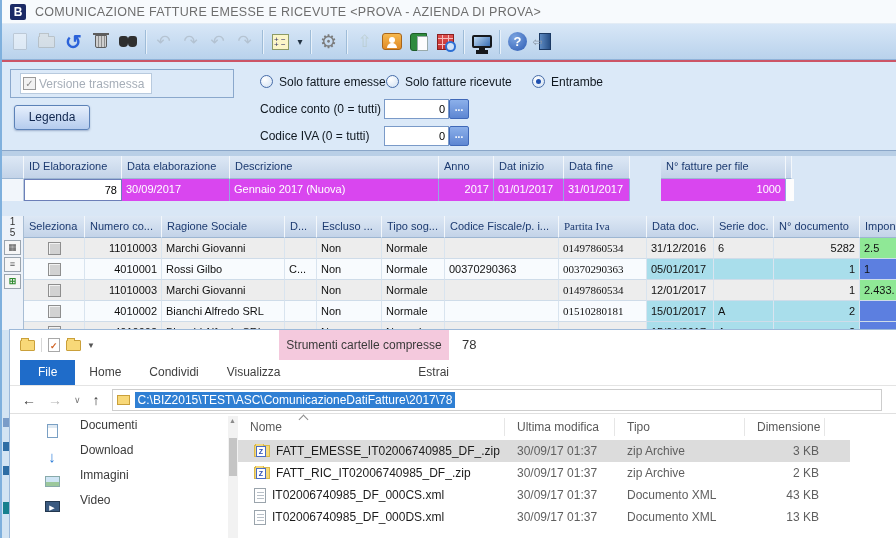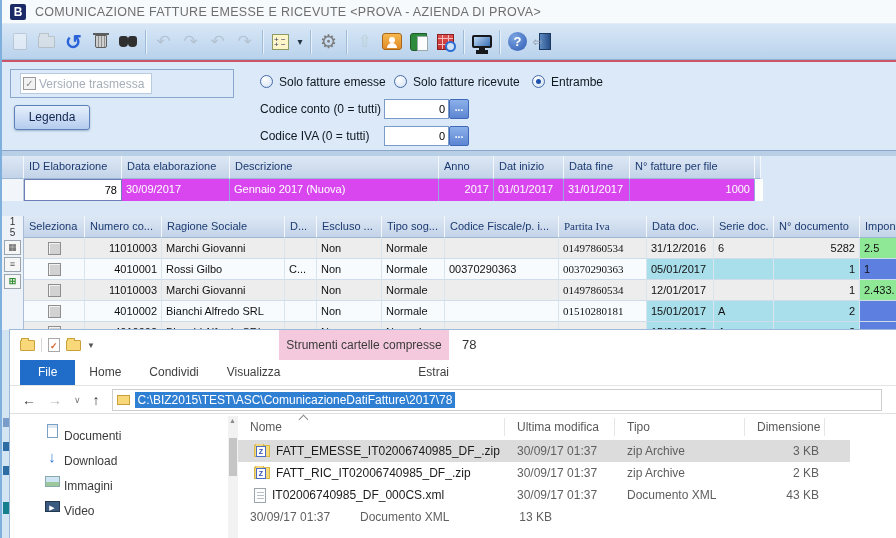--- a/index.html
+++ b/index.html
@@ -49,36 +49,36 @@
   
   .filters { position:absolute; left:0; top:62px; width:896px; height:92px; background:#dbe9f8; font-size:12px; color:#101820; }
   .groupbox { position:absolute; left:8px; top:7px; width:224px; height:29px; border:1px solid #8aa8cc; display:flex; align-items:center; padding-left:9px; }
   .vfield { width:132px; height:21px; background:#fff; border:1px solid #b8cade; display:flex; align-items:center; }
   .gcheck { width:13px; height:13px; margin:0 3px 0 2px; background:#f2f2f2; border:1px solid #9a9a9a; font-size:10px; line-height:12px; text-align:center; color:#8c8c8c; }
   .gcheck::before { content:"✓"; }
   .phtext { color:#a6aeb8; font-size:12px; white-space:nowrap; }
   .btn-legenda { position:absolute; left:12px; top:43px; width:76px; height:25px; background:linear-gradient(#e6effc,#b5ccee); border:1px solid #5c82b8; border-radius:3px; font-size:12px; color:#10264e; text-align:center; line-height:23px; box-shadow:0 1px 2px rgba(40,70,120,.35); }
   .radio { width:13px; height:13px; border-radius:50%; border:1px solid #476ca8; background:radial-gradient(circle at 35% 30%,#ffffff,#cfe0f2); display:inline-block; vertical-align:-2px; margin-right:6px; position:relative; }
   .radio.sel::after { content:""; position:absolute; left:3px; top:3px; width:5px; height:5px; border-radius:50%; background:#1e50b0; }
-  .r1 { position:absolute; left:258px; top:13px; } .r2 { position:absolute; left:392px; top:13px; } .r3 { position:absolute; left:530px; top:13px; }
+  .r1 { position:absolute; left:258px; top:13px; } .r2 { position:absolute; left:384px; top:13px; } .r3 { position:absolute; left:530px; top:13px; }
   .flabel1 { position:absolute; left:258px; top:40px; } .flabel2 { position:absolute; left:258px; top:67px; }
   .numwrap { position:absolute; left:382px; display:flex; }
   .nw1 { top:37px; } .nw2 { top:64px; }
   .numin { width:65px; height:20px; background:#fff; border:1px solid #7a9ac8; font-size:11px; text-align:right; padding:3px 3px 0 0; color:#000; }
   .dots { width:20px; height:20px; background:linear-gradient(#8cb0ea,#5d86d2); border:1px solid #3f68b8; color:#fff; font-weight:bold; font-size:10px; text-align:center; line-height:16px; border-radius:2px; }
 
   
   .hcell { background:linear-gradient(#dde8f5,#c3d3e8); border-right:1px solid #f3f7fb; border-bottom:1px solid #9db6d2; color:#1c3a70; font-size:11px; padding:4px 0 0 5px; white-space:nowrap; overflow:hidden; }
   .gridsep { position:absolute; left:0; top:150px; width:896px; height:6px; background:#b9cfe6; border-top:1px solid #8aa6c8; }
 
   
   .grid1 { position:absolute; left:0; top:156px; width:896px; font-size:11px; }
   .g1row { display:flex; }
   .g1row > div { flex:none; height:23px; }
-  .g1c0{width:22px;} .g1c1{width:98px;} .g1c2{width:108px;} .g1c3{width:209px;} .g1c4{width:55px;} .g1c5{width:70px;} .g1c6{width:66px;} .g1c7{width:125px;} .g1c8{flex:1 1 auto;}
+  .g1c0{width:22px;} .g1c1{width:98px;} .g1c2{width:108px;} .g1c3{width:209px;} .g1c4{width:55px;} .g1c5{width:70px;} .g1c6{width:66px;} .g1c7{width:125px;margin-left:31px;} .g1c8{flex:1 1 auto;}
   .g1data > div { height:22px; background:#d946ef; color:#fff; padding:4px 4px 0 4px; border-right:1px solid #95a6e0; white-space:nowrap; overflow:hidden; }
   .g1data .idc { background:#fff; color:#000; text-align:right; border:1px solid #6c7fb8; }
   .g1data .rowind { background:#f2f6fb; border-right:1px solid #b9cbdf; }
   .g1data .fillc { background:#fdfdfd; border-right:none; }
   .num { text-align:right; }
 
   
   .strip2 { position:absolute; left:0; top:216px; width:22px; height:114px; background:#edf2f9; border-right:1px solid #a8bdd4; font-size:10px; color:#333; text-align:center; }
   .strip2 .cnt { line-height:11px; }
   .sbtn { width:17px; height:15px; margin:2px auto 0; background:#f6f6f6; border:1px solid #9aa4ae; font-size:9px; line-height:13px; color:#555; }
@@ -116,21 +116,21 @@
   .xtab.estrai { position:absolute; left:269px; width:170px; text-align:right; padding:5px 0 0; }
   .xaddr { position:relative; height:28px; background:#fff; border-bottom:1px solid #e0e0e0; display:flex; align-items:center; }
   .navarrow { font-size:14px; margin-left:12px; color:#3a3a3a; }
   .navarrow.disabled { color:#b5b5b5; }
   .navarrow.small { font-size:9px; color:#777; }
   .addrbox { margin-left:12px; width:770px; height:22px; border:1px solid #cdcdcd; display:flex; align-items:center; padding-left:4px; }
   .addrfold { width:13px; height:10px; background:#f8d878; border:1px solid #caa03a; margin-right:5px; flex:none; }
   .addrsel { background:#2f7fd3; color:#fff; padding:1px 3px; white-space:nowrap; font-size:12px; }
   .xbody { position:relative; height:124px; display:flex; }
   .navpane { width:218px; padding-top:4px; }
-  .navitem { height:25px; display:flex; align-items:flex-end; padding-left:30px; color:#3b3b3b; position:relative; }
+  .navitem { height:25px; display:flex; align-items:flex-start; padding-left:46px; color:#3b3b3b; position:relative; }
   .nicon { position:absolute; left:34px; top:5px; width:16px; height:16px; display:flex; align-items:center; justify-content:center; }
   .navitem span.nlabel { margin-left:24px; }
   .doc-ic { width:11px; height:14px; background:#fff; border:1px solid #7aa0c4; box-shadow:inset 0 3px 0 #dfe9f2; }
   .dl-ic::before { content:"↓"; font-size:15px; font-weight:bold; color:#2b7cd8; }
   .img-ic { width:15px; height:11px; border:1px solid #8aa; background:linear-gradient(#cfe5f5 55%,#9cc89c 45%); }
   .mus-ic::before { content:"♪"; font-size:14px; color:#2b7cd8; }
   .vid-ic { width:15px; height:11px; background:#3a5a80; border:1px solid #22374e; color:#fff; font-size:7px; text-align:center; line-height:11px; }
   .vscroll { width:10px; margin-top:2px; background:#f2f2f2; position:relative; }
   .vscroll::before { content:"▲"; position:absolute; top:1px; left:1px; font-size:7px; color:#8a8a8a; }
   .vthumb { position:absolute; top:22px; left:1px; width:8px; height:38px; background:#c5c5c5; }
@@ -469,20 +469,24 @@
         <div class="frow">
           <div class="fc fc1">
               <span class="xml-ic"></span>
               <span>IT02006740985_DF_000CS.xml</span>
             </div>
           <div class="fc fc2">30/09/17 01:37</div>
           <div class="fc fc3">Documento XML</div>
           <div class="fc fc4">43 KB</div>
         </div>
         <div class="frow">
+          <div class="fc fc1">
+              <span class="xml-ic"></span>
+              <span>IT02006740985_DF_000DS.xml</span>
+            </div>
           <div class="fc fc2">30/09/17 01:37</div>
           <div class="fc fc3">Documento XML</div>
           <div class="fc fc4">13 KB</div>
         </div>
       </div>
     </div>
   </div>
 
 </div>
 

